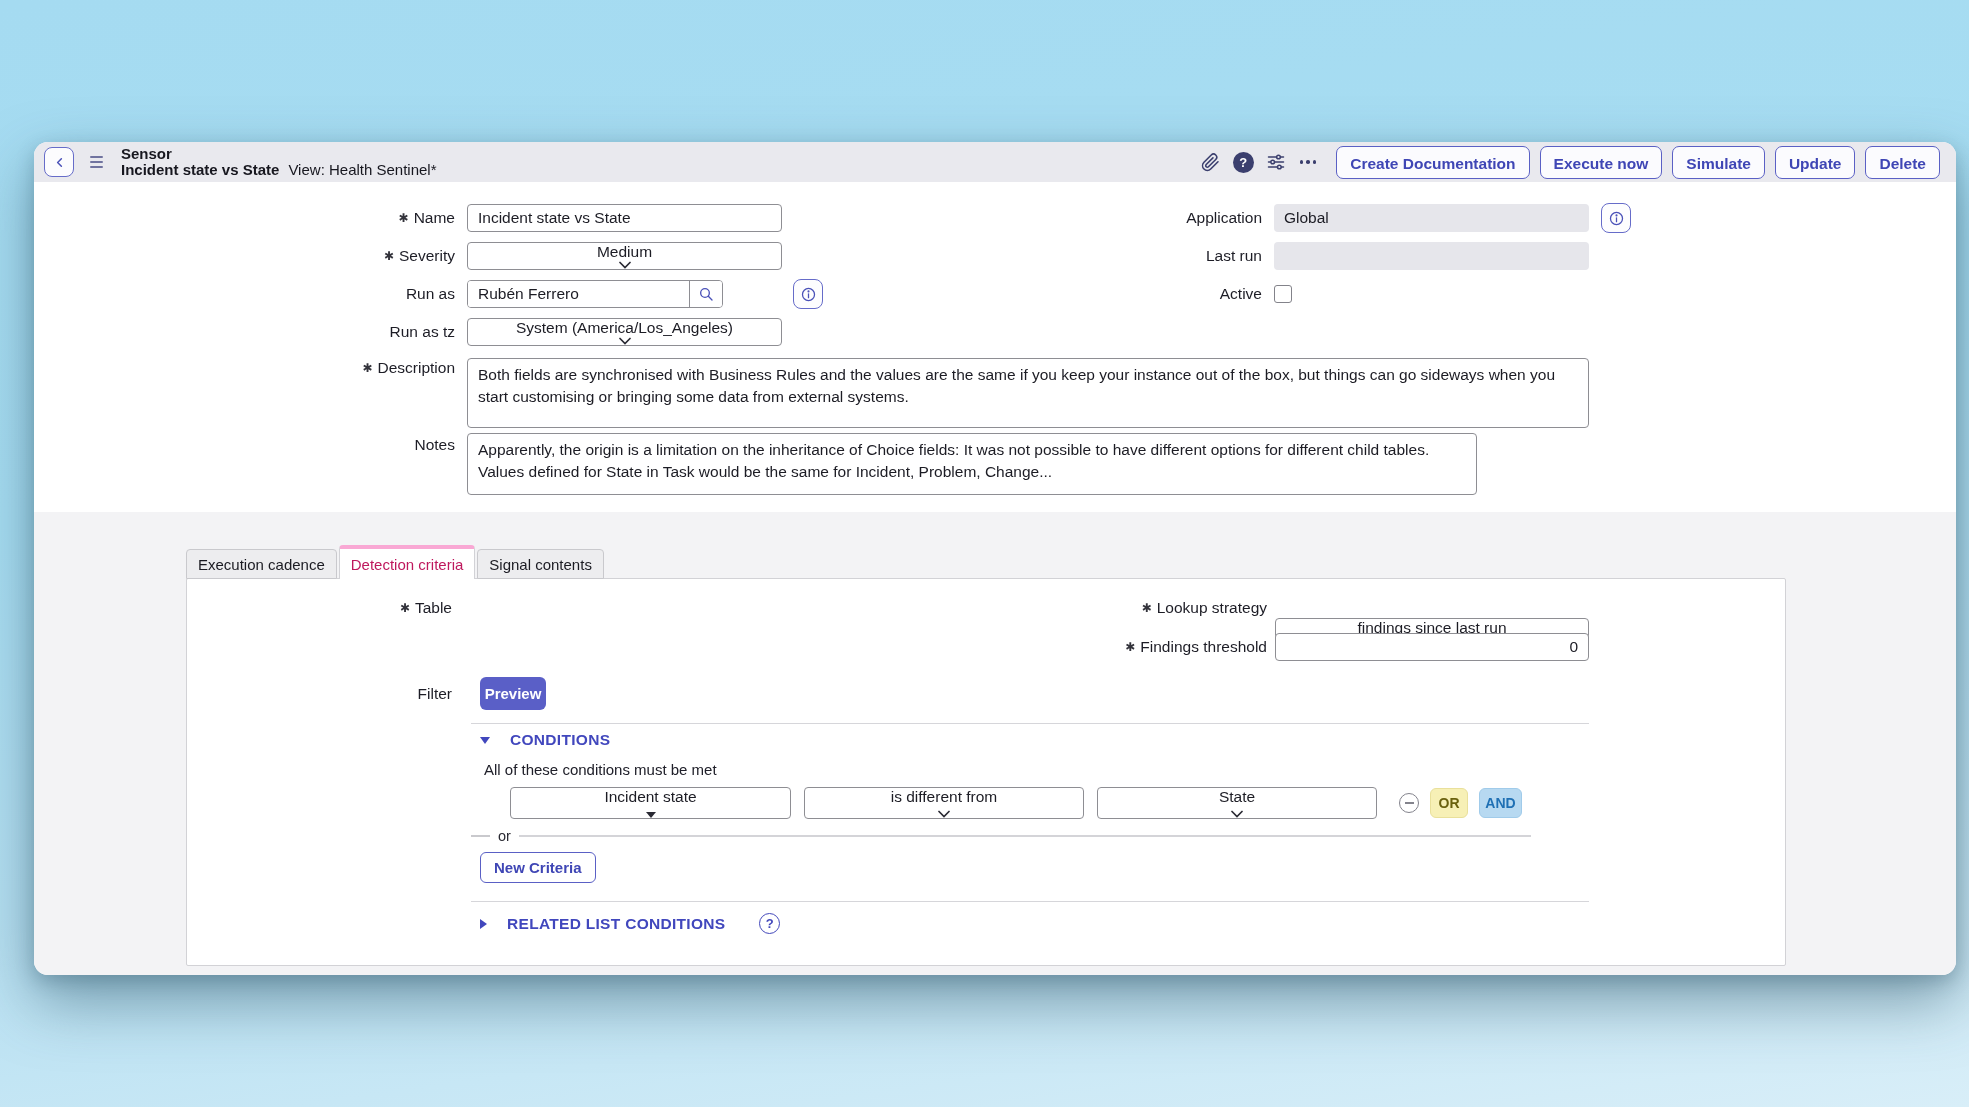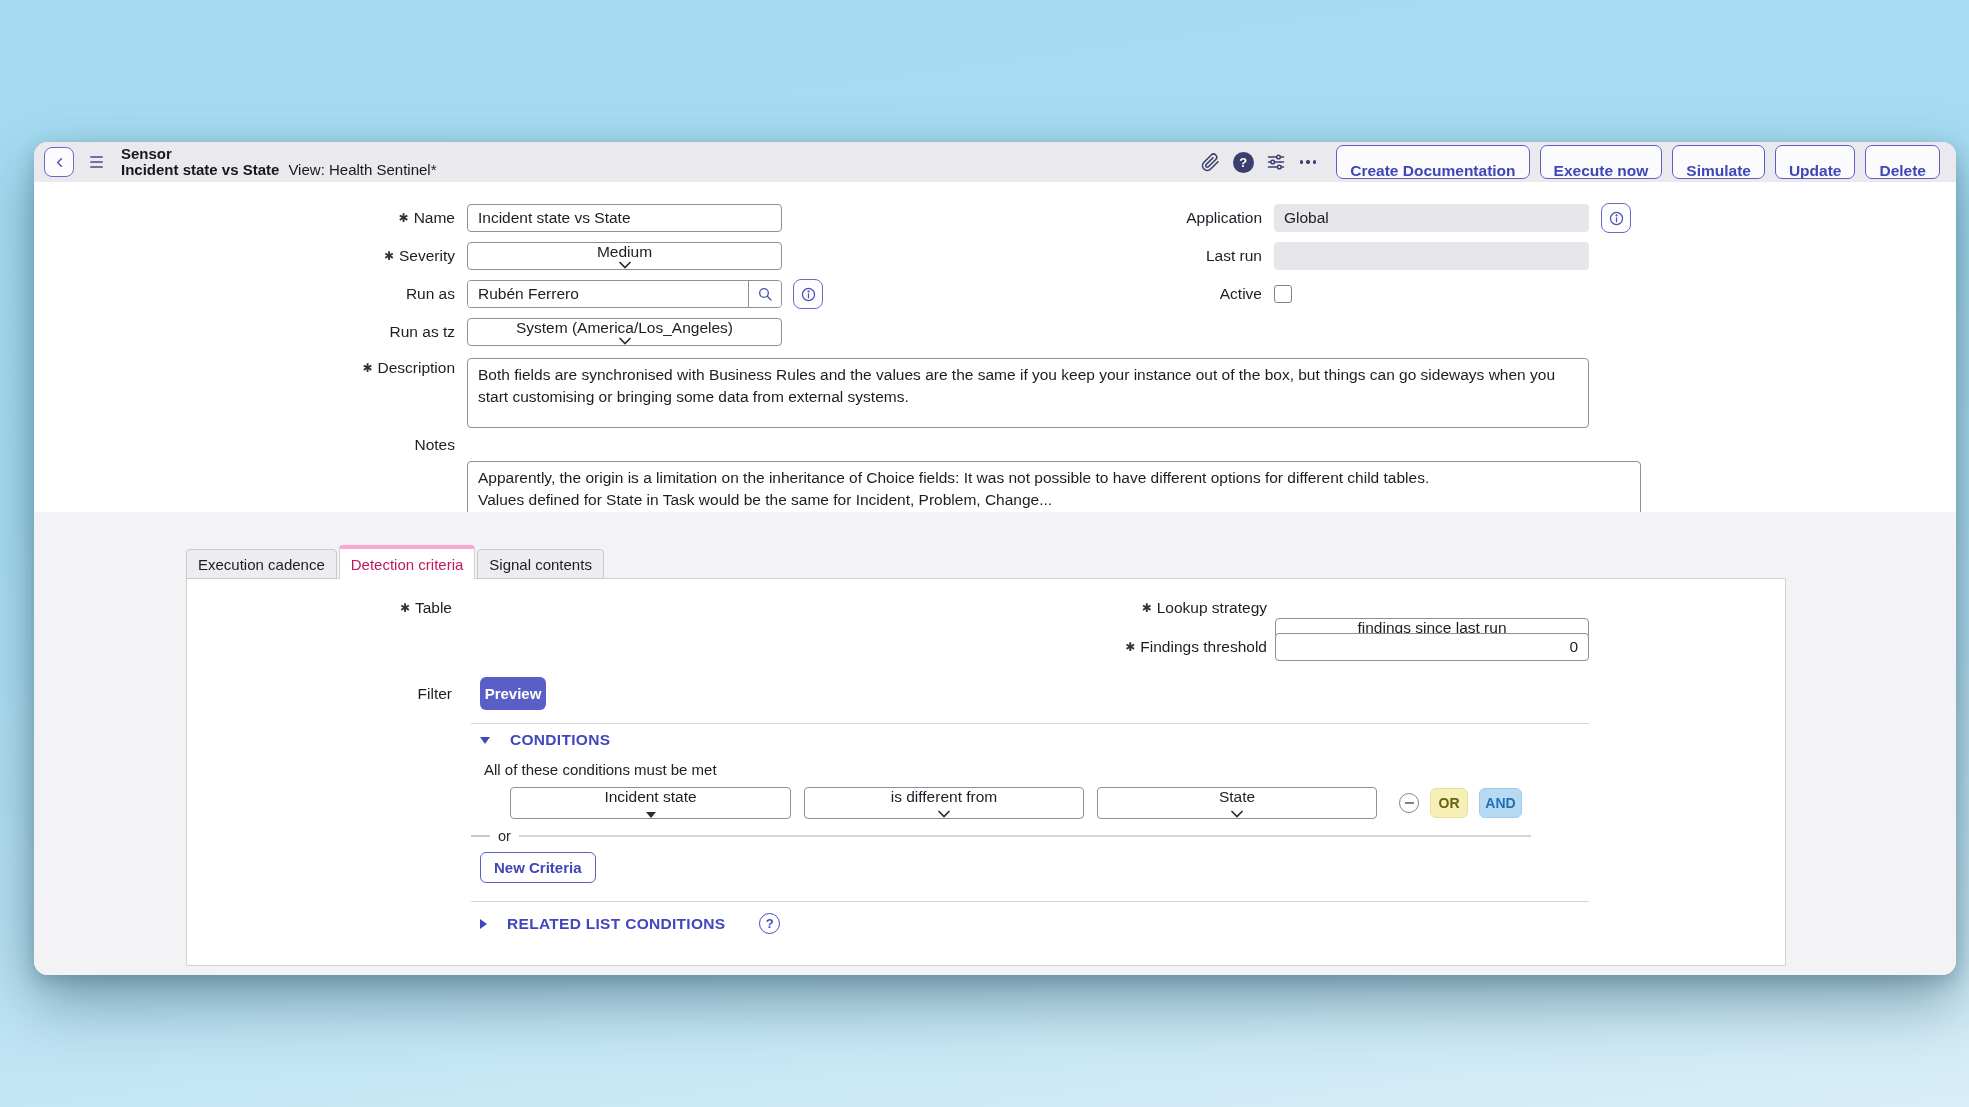--- a/index.html
+++ b/index.html
@@ -31,21 +31,21 @@
   .title-bottom b { font-weight:bold; margin-right:9px; }
   .hdr-actions { margin-left:auto; display:flex; align-items:center; gap:10px; }
   .hdr-icon { width:24px; height:24px; display:flex; align-items:center; justify-content:center; cursor:pointer; }
   .help-filled {
     width:21px; height:21px; border-radius:50%; background:#3b3f6e; color:#fff;
     font-size:13px; font-weight:bold; display:flex; align-items:center; justify-content:center; cursor:pointer;
   }
   .dots { display:flex; gap:3px; align-items:center; cursor:pointer; padding:0 2px; }
   .dots i { width:3.5px; height:3.5px; border-radius:50%; background:#3b3f6e; }
   .hdr-btn {
-    height:33px; padding:16px 13px; background:#fbfbfe; border:1.5px solid #5a60c5; border-radius:7px;
+    height:33px; padding:8px 13px; background:#fbfbfe; border:1.5px solid #5a60c5; border-radius:7px;
     color:#3f46b5; font-size:15.5px; font-weight:bold; font-family:inherit; cursor:pointer; white-space:nowrap;
   }
   .hdr-btn:first-of-type { margin-left:8px; }
   
   .lbl { position:absolute; left:0; width:421px; text-align:right; font-size:15.5px; color:#1d1d26;
          height:28px; line-height:28px; white-space:nowrap; }
   .lbl-r { position:absolute; left:1000px; width:228px; text-align:right; font-size:15.5px; color:#1d1d26;
            height:28px; line-height:28px; white-space:nowrap; }
   .req { color:#33333b; font-size:12px; margin-right:5px; position:relative; top:-1px; }
   .ctl { position:absolute; height:28px; font-size:15.5px; }
@@ -176,21 +176,21 @@
         <span>Medium</span>
         <span>
             <svg width="12" height="8" viewBox="0 0 12 8" fill="none" stroke="#2a2a33" stroke-width="1.7" stroke-linecap="round">
               <polyline points="1,1.5 6,6.5 11,1.5"></polyline>
             </svg>
           </span>
       </div>
     </div>
 
     <div class="lbl" style="top:138px;">Run as</div>
-    <div class="ref-wrap" style="left:433px; top:138px; width:315px;">
+    <div class="ref-wrap" style="left:433px; top:138px; width:256px;">
       <input value="Rubén Ferrero" style="">
       <span class="ref-search">
         <svg width="16" height="16" viewBox="0 0 24 24" fill="none" stroke="#4a51b8" stroke-width="2" stroke-linecap="round">
             <circle cx="10.5" cy="10.5" r="6.5"></circle>
             <line x1="15.5" y1="15.5" x2="21" y2="21"></line>
           </svg>
       </span>
     </div>
     <span class="icon-btn" style="left:759px; top:137px;">
       <span>
@@ -213,21 +213,21 @@
           </span>
       </div>
     </div>
 
     <div class="lbl" style="top:216px; line-height:20px; height:20px;"><span class="req">✱</span><span>Description</span></div>
     <div class="ctl" style="left:433px; top:216px; width:1122px; height:70px;">
       <textarea class="box" style="">Both fields are synchronised with Business Rules and the values are the same if you keep your instance out of the box, but things can go sideways when you start customising or bringing some data from external systems.</textarea>
     </div>
 
     <div class="lbl" style="top:293px; line-height:20px; height:20px;">Notes</div>
-    <div class="ctl" style="left:433px; top:291px; width:1174px; height:62px;margin-top:28px;">
+    <div class="ctl" style="left:433px; top:291px; width:1010px; height:62px;">
       <textarea class="box" style="">Apparently, the origin is a limitation on the inheritance of Choice fields: It was not possible to have different options for different child tables.
 Values defined for State in Task would be the same for Incident, Problem, Change...</textarea>
     </div>
 
     <div class="lbl-r" style="top:62px;">Application</div>
     <div class="ctl" style="left:1240px; top:62px; width:315px;">
         <div class="robox">Global</div>
       </div>
     <span class="icon-btn" style="left:1567px; top:61px;">
       <span>

